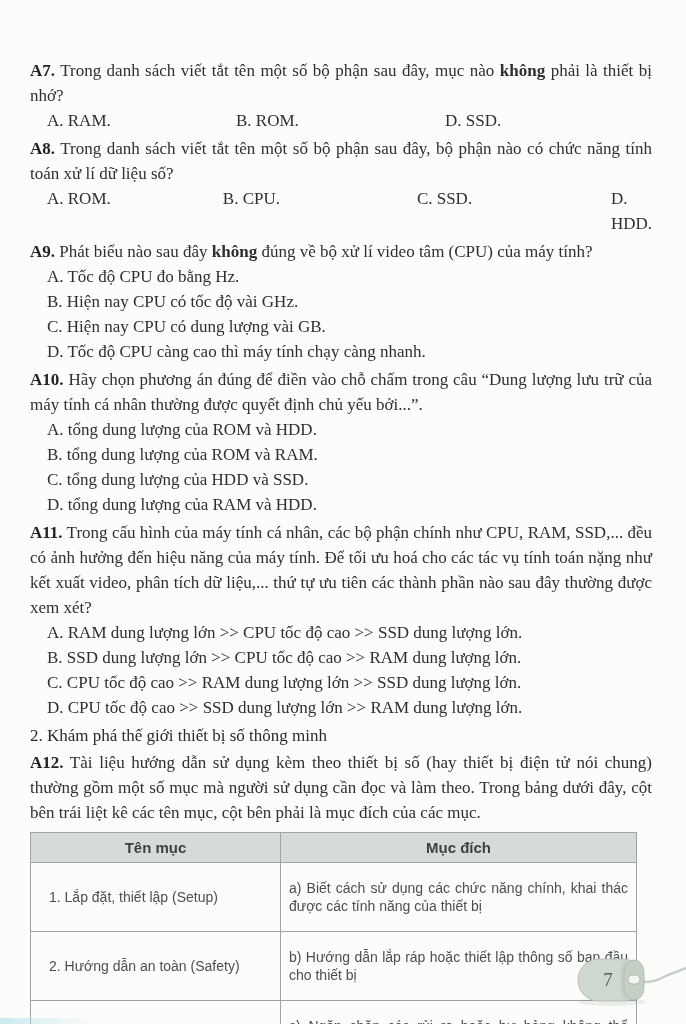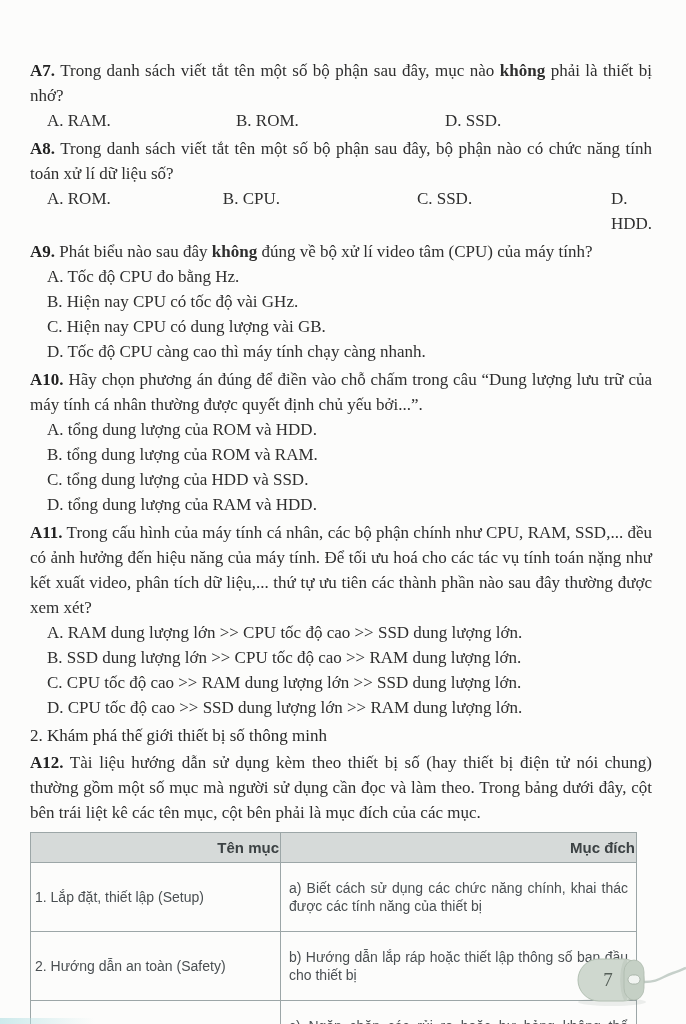--- a/index.html
+++ b/index.html
@@ -61,31 +61,31 @@
   }
   .manual-table th,.manual-table td{
     border:1px solid #9ca6a7;
   }
   .manual-table th{
     background:#d6dad9;
     font-size:15px;
     font-weight:bold;
     color:#3c4244;
     height:27px;
-    text-align:right;
+    text-align:center;
   }
   .manual-table .col-name{width:250px;}
   .manual-table .col-purpose{width:356px;}
   .manual-table td{
     font-size:14px;
     line-height:18px;
     height:42px;
     vertical-align:middle;
   }
-  .manual-table td.name-cell{padding:2px 6px 2px 4px;}
+  .manual-table td.name-cell{padding:2px 6px 2px 18px;}
   .manual-table td.purpose-cell{padding:13px 8px;text-align:justify;}
   .page-badge{
     position:absolute;
     right:0;bottom:16px;
     width:111px;height:52px;
   }
   .page-badge .num{
     position:absolute;
     left:21px;top:13px;
     width:24px;

